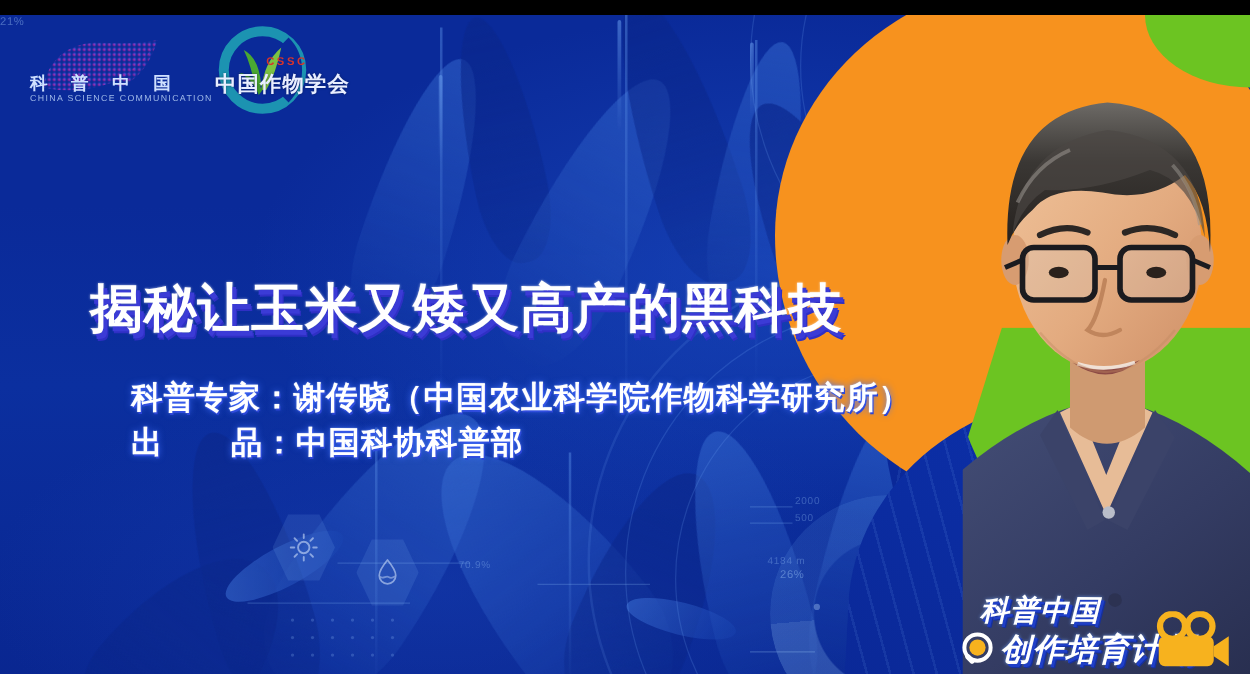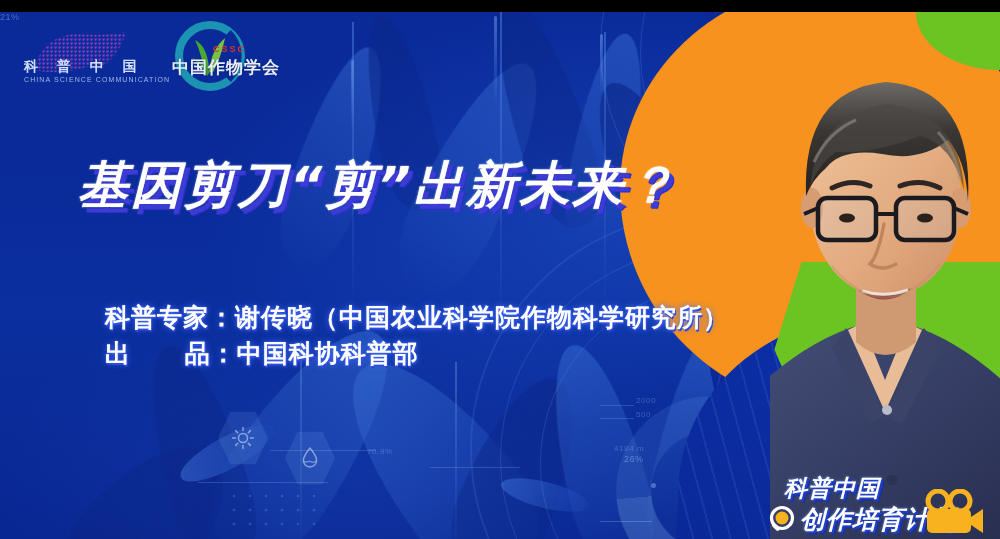--- a/index.html
+++ b/index.html
@@ -436,21 +436,21 @@
   <svg class="logo-cssc" viewBox="0 0 110 76">
     <circle cx="55" cy="36" r="31" fill="none" stroke="#1e9fb4" stroke-width="8" opacity=".9"></circle>
     <path d="M72 14 A31 31 0 0 1 72 58" fill="none" stroke="#0a2a99" stroke-width="11"></path>
     <path d="M50 54 Q46 32 40 20 Q52 26 54 48 Z" fill="#4aa832"></path>
     <path d="M54 52 Q56 30 70 18 Q66 38 58 52 Z" fill="#7cc242"></path>
     <path d="M52 56 Q48 44 36 38 Q48 40 55 52 Z" fill="#3f9b2c"></path>
   </svg>
   <div class="cssc-en">CSSC</div>
   <div class="cssc-cn">中国作物学会</div>
 
-  <div class="title-main">基因剪刀“剪”出新未来？</div>
+  <div class="title-sub">揭秘让玉米又矮又高产的黑科技</div>
 
   <div class="credits">
     <div>科普专家：谢传晓（中国农业科学院作物科学研究所）</div>
     <div><span>出</span><span class="cr-spacer"></span><span>品：</span><span>中国科协科普部</span></div>
   </div>
 
   <div class="badge">
     <svg class="badge-mag" width="30" height="32" viewBox="0 0 30 32">
       <circle cx="14" cy="13" r="10.5" fill="none" stroke="#ffffff" stroke-width="3.2"></circle>
       <circle cx="14" cy="13" r="6.5" fill="#f7b21e"></circle>

